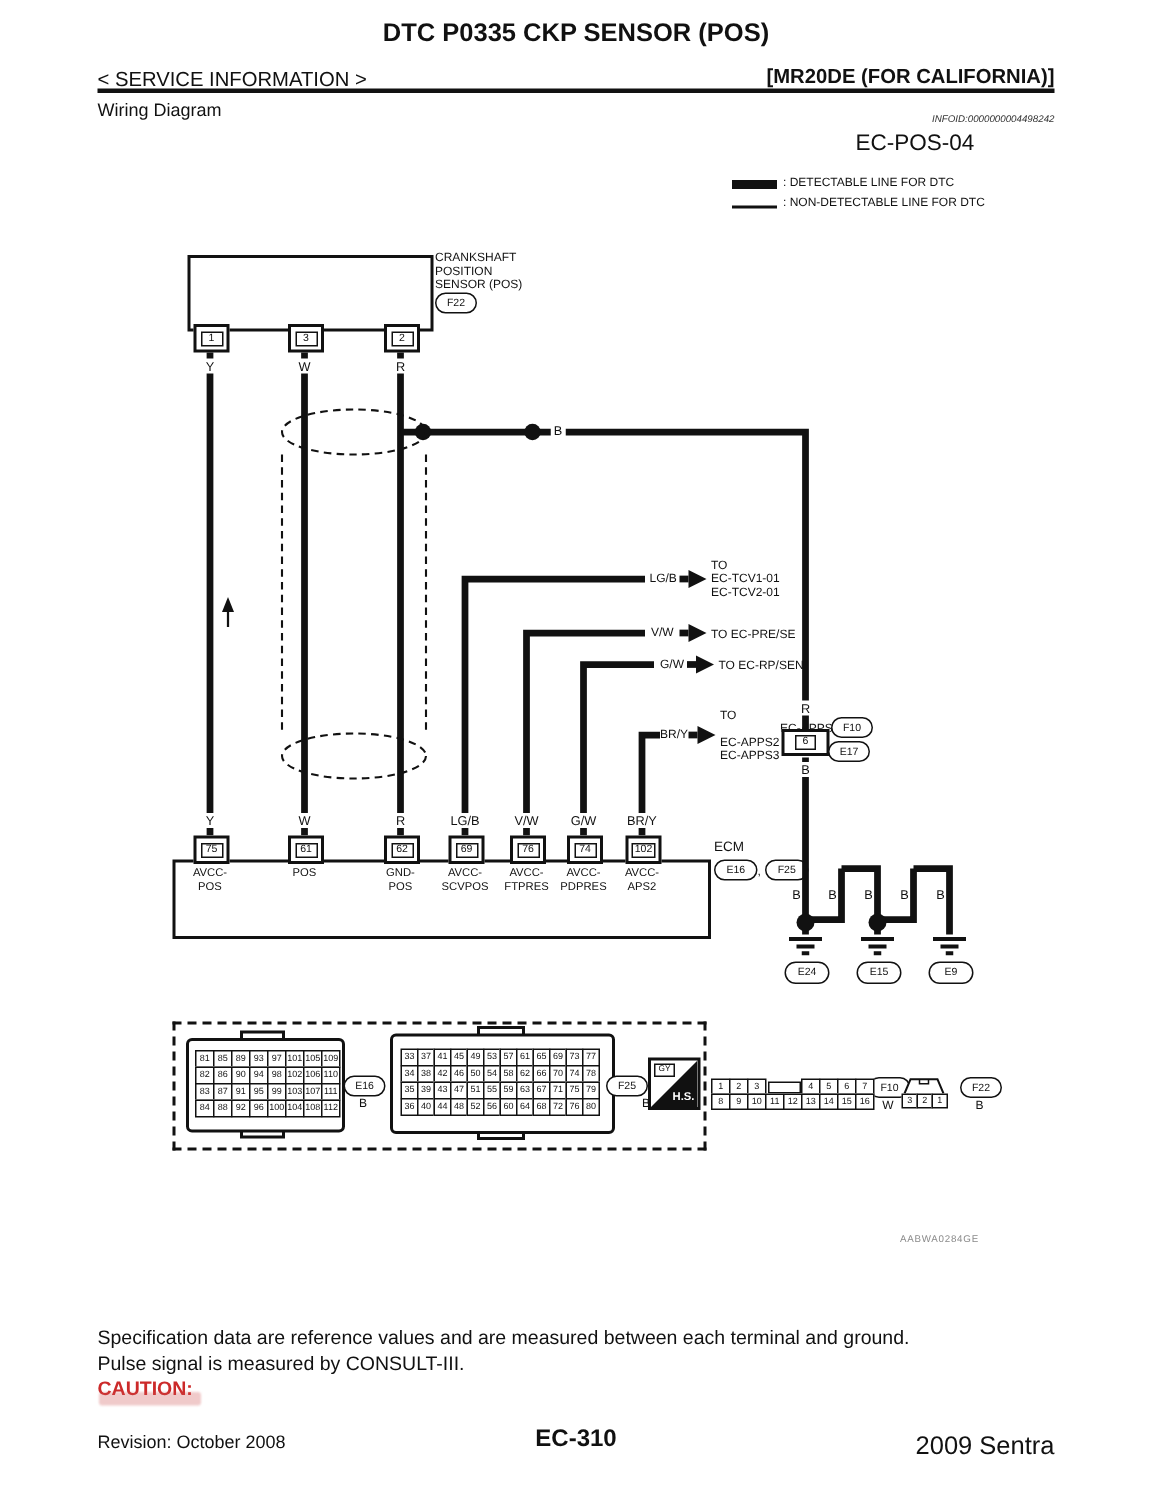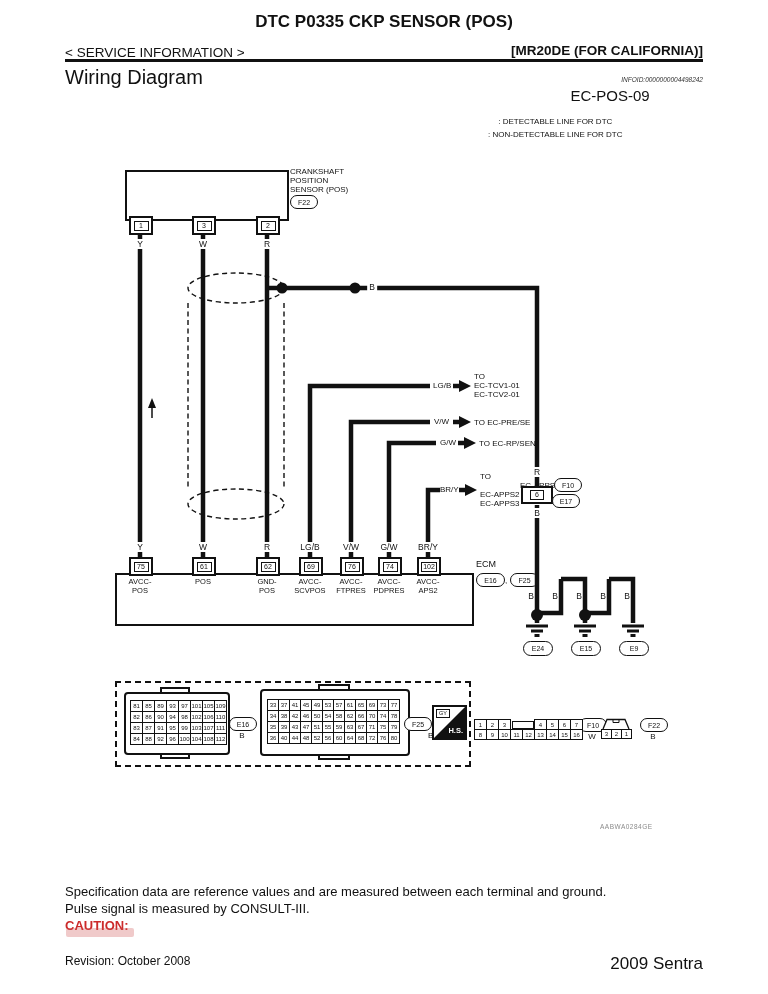--- a/index.html
+++ b/index.html
@@ -11,21 +11,21 @@
   .oval{position:absolute;border:1.5px solid #111;border-radius:8px;background:#fff;
         font-size:7px;line-height:7px;display:flex;align-items:center;justify-content:center;
         white-space:nowrap;}
   .term{position:absolute;width:20px;height:15px;border:2px solid #111;background:#fff;
         display:flex;align-items:center;justify-content:center;}
   .term .inner{border:1px solid #111;background:#fff;font-size:7px;line-height:8px;
         min-width:11px;padding:0 1px;text-align:center;}
   .smalltext{font-size:8px;line-height:9px;white-space:nowrap;}
   .ecmname{position:absolute;width:46px;text-align:center;font-size:7.5px;line-height:8.5px;
         transform:translateX(-50%);}
-  .legrow{display:flex;align-items:center;gap:4px;height:13px;flex-direction:column;}
+  .legrow{display:flex;align-items:flex-end;gap:4px;height:13px;}
   .legbar{background:#111;}
   .connbox{position:absolute;border:2px solid #111;border-radius:4px;background:#fff;}
   .tab{position:absolute;border:2px solid #111;background:#fff;z-index:3;}
   .gridwrap{position:absolute;z-index:4;}
   .grid-row{display:flex;}
   .grid-row + .grid-row{margin-top:-1px;}
   .grid-cell{border:1px solid #111;background:#fff;display:flex;align-items:center;
         justify-content:center;margin-left:-1px;}
   .e16g .grid-cell{width:11px;height:10px;font-size:6px;}
   .f25g .grid-cell{width:10px;height:10px;font-size:6px;}
@@ -44,23 +44,23 @@
 </style>
 </head>
 <body>
 
 <div class="page">
 
   <div class="abs lab" style="left:0;top:12px;width:768px;text-align:center;font-size:17px;font-weight:bold;">DTC P0335 CKP SENSOR (POS)</div>
   <div class="abs lab" style="left:65px;top:45px;font-size:13.5px;">&lt; SERVICE INFORMATION &gt;</div>
   <div class="abs lab" style="right:65px;top:43px;font-size:13.5px;font-weight:bold;">[MR20DE (FOR CALIFORNIA)]</div>
   <div class="abs" style="left:65px;top:59px;width:638px;height:3px;background:#111;"></div>
-  <div class="abs lab" style="left:65px;top:66px;font-size:20px;font-weight:500;">Wiring Diagram</div>
+  <div class="abs lab" style="left:65px;top:66px;font-size:12px;font-weight:500;">Wiring Diagram</div>
   <div class="abs lab" style="right:65px;top:76px;font-size:6.5px;font-style:italic;color:#333;">INFOID:0000000004498242</div>
-  <div class="abs lab" style="left:555px;top:87px;width:110px;text-align:center;font-size:15px;">EC-POS-09</div>
+  <div class="abs lab" style="left:555px;top:87px;width:110px;text-align:center;font-size:15px;">EC-POS-04</div>
 
   <div class="abs" style="left:488px;top:113px;">
     <div class="legrow">
       <span class="legbar" style="width:30px;height:6px;"></span>
       <span class="smalltext">: DETECTABLE LINE FOR DTC</span>
     </div>
     <div class="legrow">
       <span class="legbar" style="width:30px;height:2px;"></span>
       <span class="smalltext">: NON-DETECTABLE LINE FOR DTC</span>
     </div>
@@ -404,15 +404,16 @@
   <div class="oval" style="left:640px;top:718px;width:26px;height:12px;">F22</div>
   <div class="abs smalltext" style="left:640px;top:732px;width:26px;text-align:center;">B</div>
 
   <div class="abs lab" style="left:600px;top:823px;font-size:6.5px;letter-spacing:.5px;color:#8a8a8a;">AABWA0284GE</div>
 
   <div class="abs lab" style="left:65px;top:901px;font-size:13px;">Pulse signal is measured by CONSULT-III.</div>
   <div class="abs lab" style="left:65px;top:884px;font-size:13px;">Specification data are reference values and are measured between each terminal and ground.</div>
   <div class="abs lab" style="left:65px;top:918px;font-size:13px;font-weight:bold;color:#cc2a2a;">CAUTION:</div>
   <div class="abs" style="left:66px;top:928px;width:68px;height:9px;background:rgba(205,80,80,.3);filter:blur(.7px);border-radius:2px;"></div>
   <div class="abs lab" style="left:65px;top:954px;font-size:12px;">Revision: October 2008</div>
+  <div class="abs lab" style="left:0;top:951px;width:768px;text-align:center;font-size:16px;font-weight:bold;">EC-310</div>
   <div class="abs lab" style="right:65px;top:954px;font-size:17px;">2009 Sentra</div>
 
 </div>
 
 </body></html>

